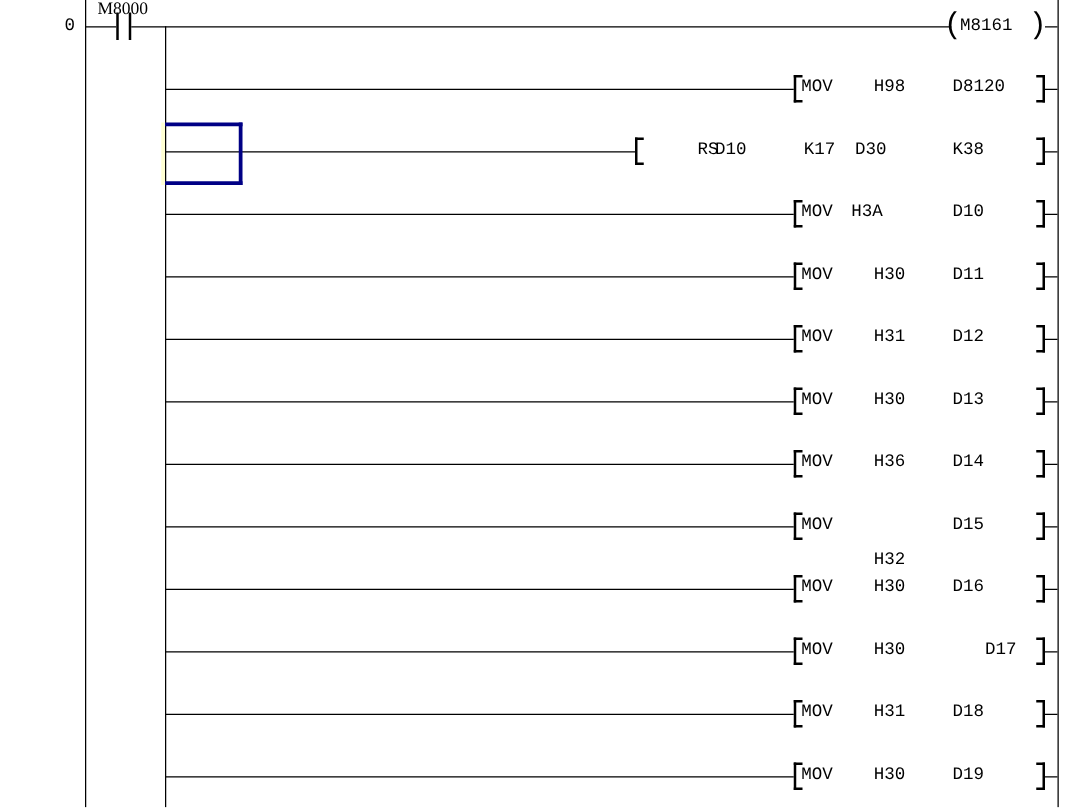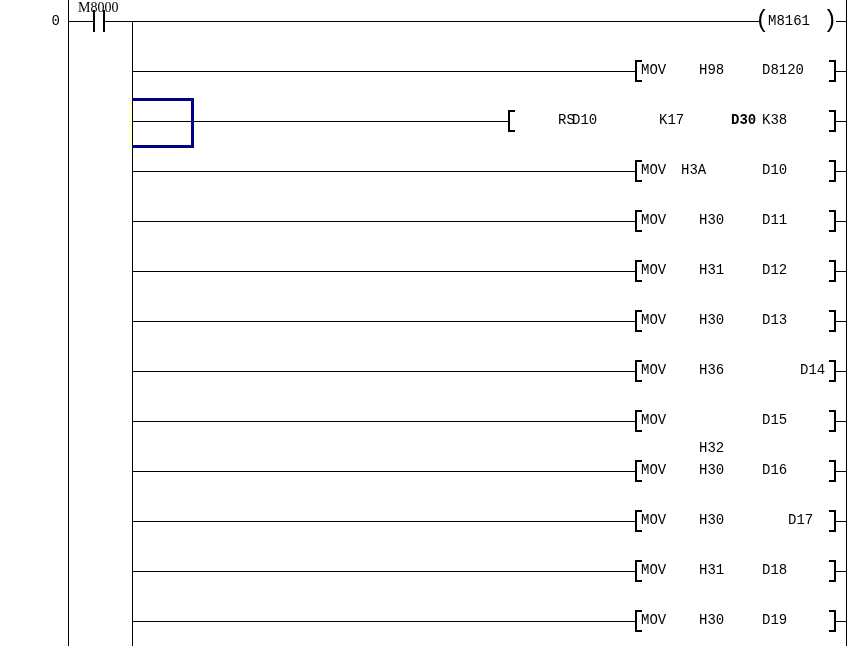--- a/index.html
+++ b/index.html
@@ -70,22 +70,22 @@
         <span class="txt" style="left:699px;top:63px;">H98</span>
         <span class="txt" style="left:762px;top:63px;">D8120</span>
         <div class="cbracket" style="left:829px;top:60px;"></div>
         <div class="hline" style="left:836px;top:71px;width:10px;"></div>
       </div>
       <div>
         <div class="hline" style="left:132px;top:121px;width:376px;"></div>
         <div class="obracket" style="left:508px;top:110px;"></div>
         <span class="txt" style="left:514px;top:113px;margin-left:44px;">RS</span>
         <span class="txt" style="left:572px;top:113px;">D10</span>
-        <span class="txt" style="left:659px;top:113px;">K17</span>
-        <span class="txt" style="left:731px;top:113px;font-weight:bold;">D30</span>
+        <span class="txt" style="left:643px;top:113px;">K17</span>
+        <span class="txt" style="left:684px;top:113px;">D30</span>
         <span class="txt" style="left:762px;top:113px;">K38</span>
         <div class="cbracket" style="left:829px;top:110px;"></div>
         <div class="hline" style="left:836px;top:121px;width:10px;"></div>
       </div>
       <div>
         <div class="hline" style="left:132px;top:171px;width:503px;"></div>
         <div class="obracket" style="left:635px;top:160px;"></div>
         <span class="txt" style="left:641px;top:163px;">MOV</span>
         <span class="txt" style="left:681px;top:163px;">H3A</span>
         <span class="txt" style="left:762px;top:163px;">D10</span>
@@ -117,21 +117,21 @@
         <span class="txt" style="left:699px;top:313px;">H30</span>
         <span class="txt" style="left:762px;top:313px;">D13</span>
         <div class="cbracket" style="left:829px;top:310px;"></div>
         <div class="hline" style="left:836px;top:321px;width:10px;"></div>
       </div>
       <div>
         <div class="hline" style="left:132px;top:371px;width:503px;"></div>
         <div class="obracket" style="left:635px;top:360px;"></div>
         <span class="txt" style="left:641px;top:363px;">MOV</span>
         <span class="txt" style="left:699px;top:363px;">H36</span>
-        <span class="txt" style="left:800px;top:363px;">D14</span>
+        <span class="txt" style="left:762px;top:363px;">D14</span>
         <div class="cbracket" style="left:829px;top:360px;"></div>
         <div class="hline" style="left:836px;top:371px;width:10px;"></div>
       </div>
       <div>
         <div class="hline" style="left:132px;top:421px;width:503px;"></div>
         <div class="obracket" style="left:635px;top:410px;"></div>
         <span class="txt" style="left:641px;top:413px;">MOV</span>
         <span class="txt" style="left:699px;top:413px;margin-top:28px;">H32</span>
         <span class="txt" style="left:762px;top:413px;">D15</span>
         <div class="cbracket" style="left:829px;top:410px;"></div>

